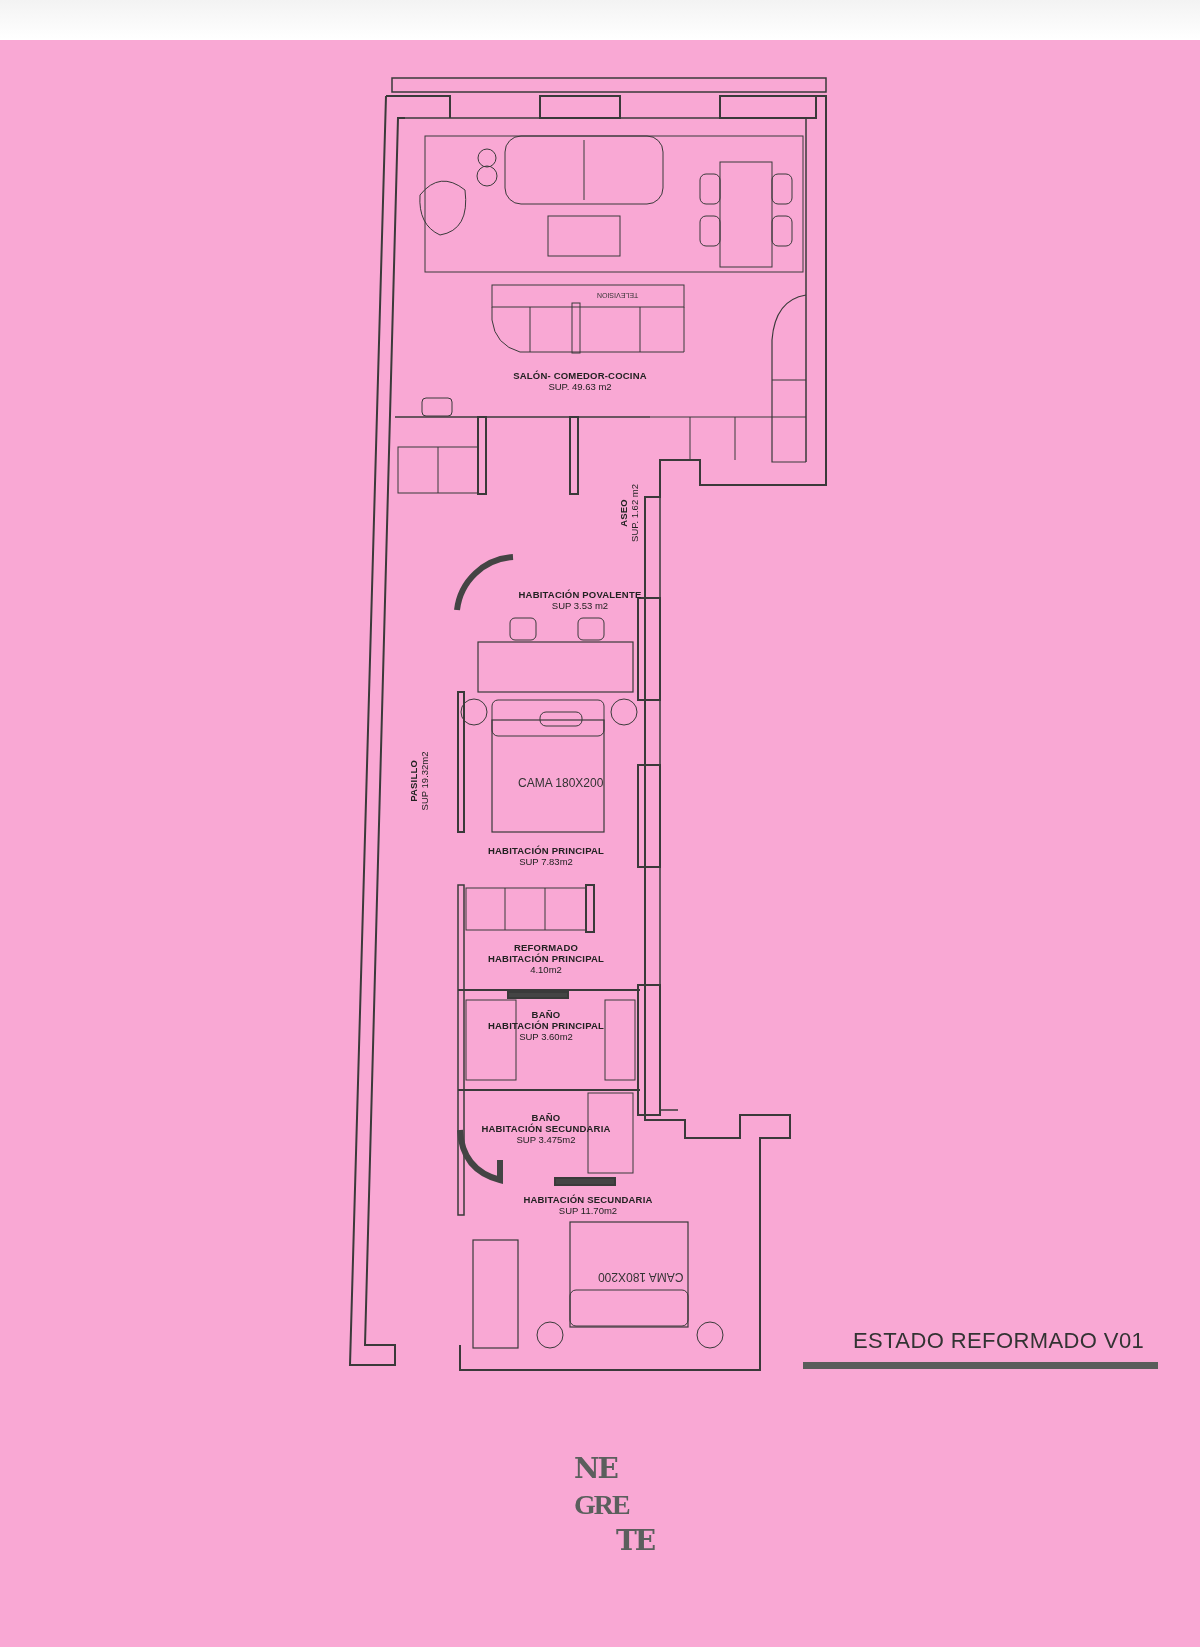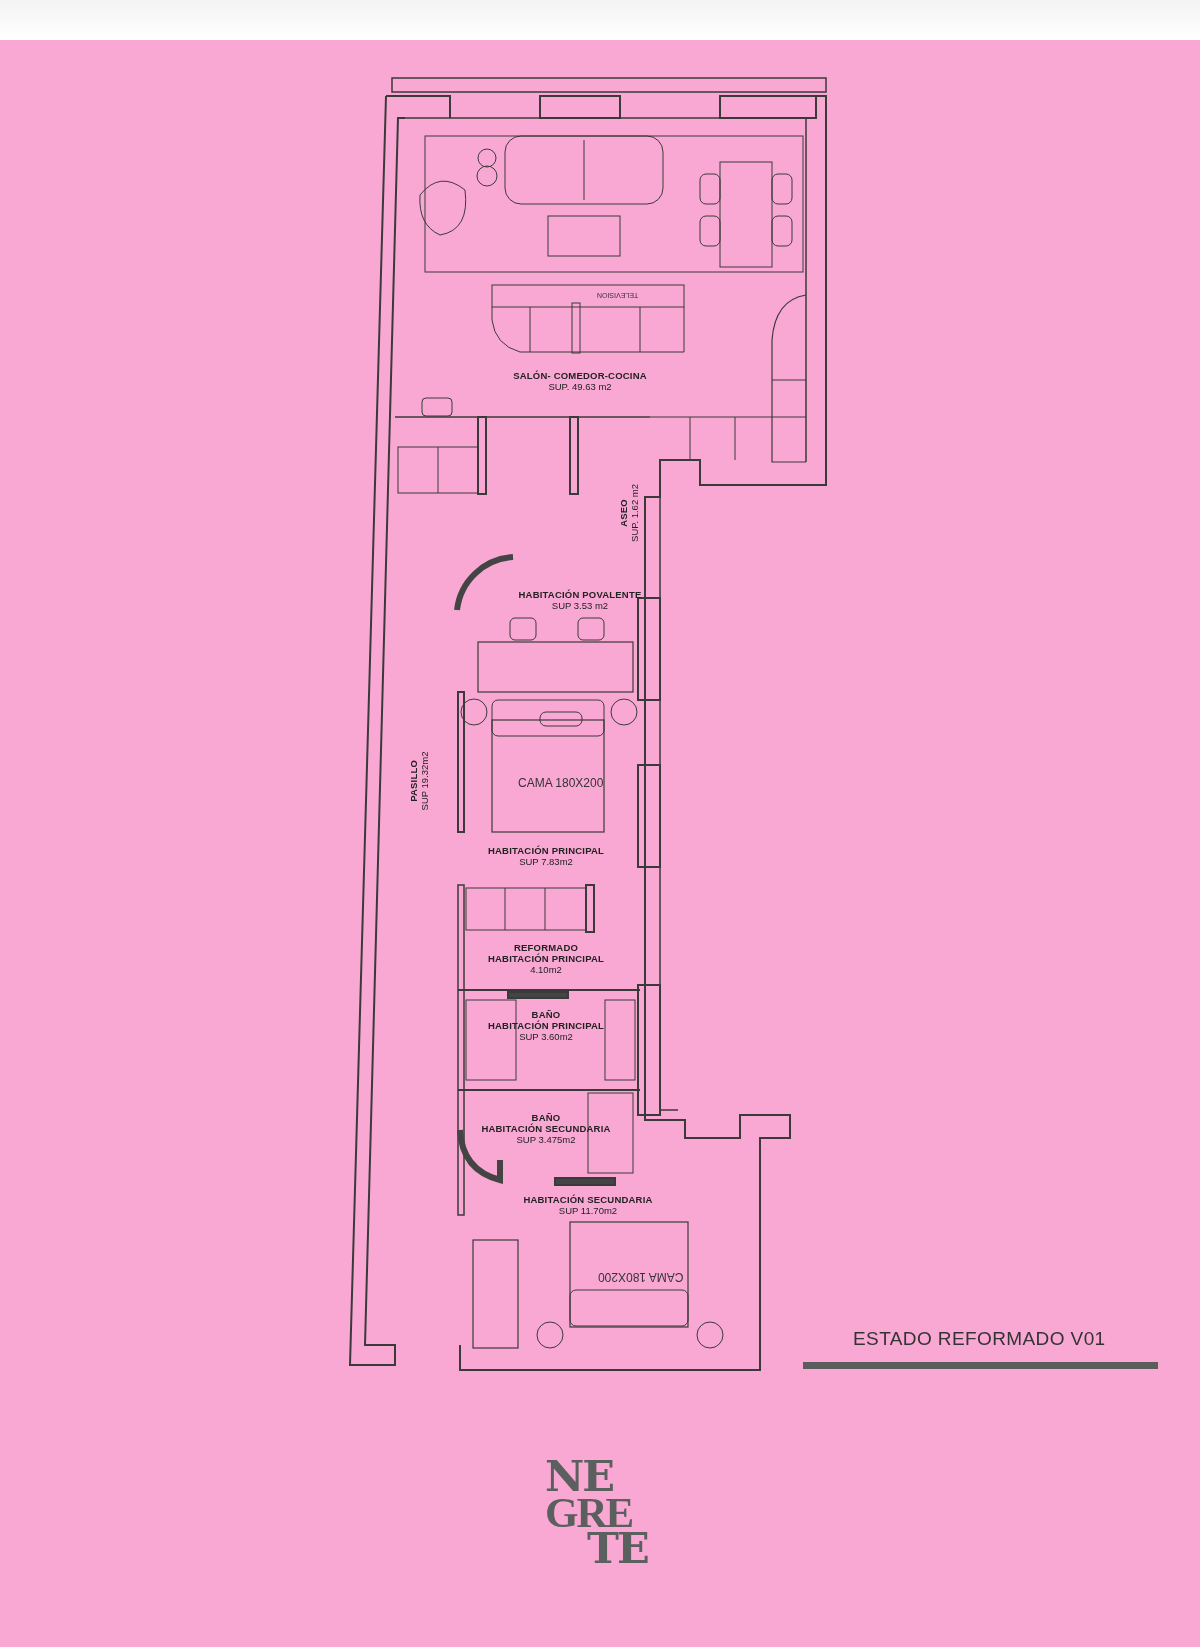--- a/index.html
+++ b/index.html
@@ -5,23 +5,23 @@
   html, body { margin:0; padding:0; background:#ffffff; }
   body { width:1200px; height:1647px; position:relative; overflow:hidden; font-family:"Liberation Sans", sans-serif; }
   .page { position:absolute; left:0; top:0; width:1200px; height:1647px; background:#f9a8d4; }
   .topband { position:absolute; left:0; top:0; width:1200px; height:40px; background:linear-gradient(#f3f3f3,#fff); }
   svg.plan { position:absolute; left:0; top:0; }
   .lbl { position:absolute; text-align:center; color:#222; font-family:"Liberation Sans", sans-serif; line-height:1.15; }
   .lbl .n { font-weight:bold; font-size:9.5px; letter-spacing:0.2px; display:block; }
   .lbl .s { font-size:9.5px; display:block; }
   .rot { transform:rotate(-90deg); transform-origin:center; }
   .bedtxt { position:absolute; font-size:12px; color:#333; }
-  .title { position:absolute; left:853px; top:1328px; font-size:19px; color:#333; letter-spacing:0.4px; }
+  .title { position:absolute; left:853px; top:1328px; font-size:22px; color:#333; letter-spacing:0.4px; }
   .titlebar { position:absolute; left:803px; top:1362px; width:355px; height:7px; background:#5a5d5b; }
-  .logo { position:absolute; left:545px; top:1455px; width:120px; height:110px; color:#5b5f5d; font-family:"DejaVu Serif", serif; font-weight:bold; font-size:43px; line-height:1; }
+  .logo { position:absolute; left:574px; top:1455px; width:120px; height:110px; color:#5b5f5d; font-family:"DejaVu Serif", serif; font-weight:bold; font-size:28px; line-height:1; }
   .logo span { position:absolute; letter-spacing:-2px; }
 </style>
 </head>
 <body>
 
 <div class="page">
   <div class="topband"></div>
 
   <svg class="plan" width="1200" height="1647" viewBox="0 0 1200 1647">
     <g fill="none" stroke="#3a3a3a" stroke-width="2">

